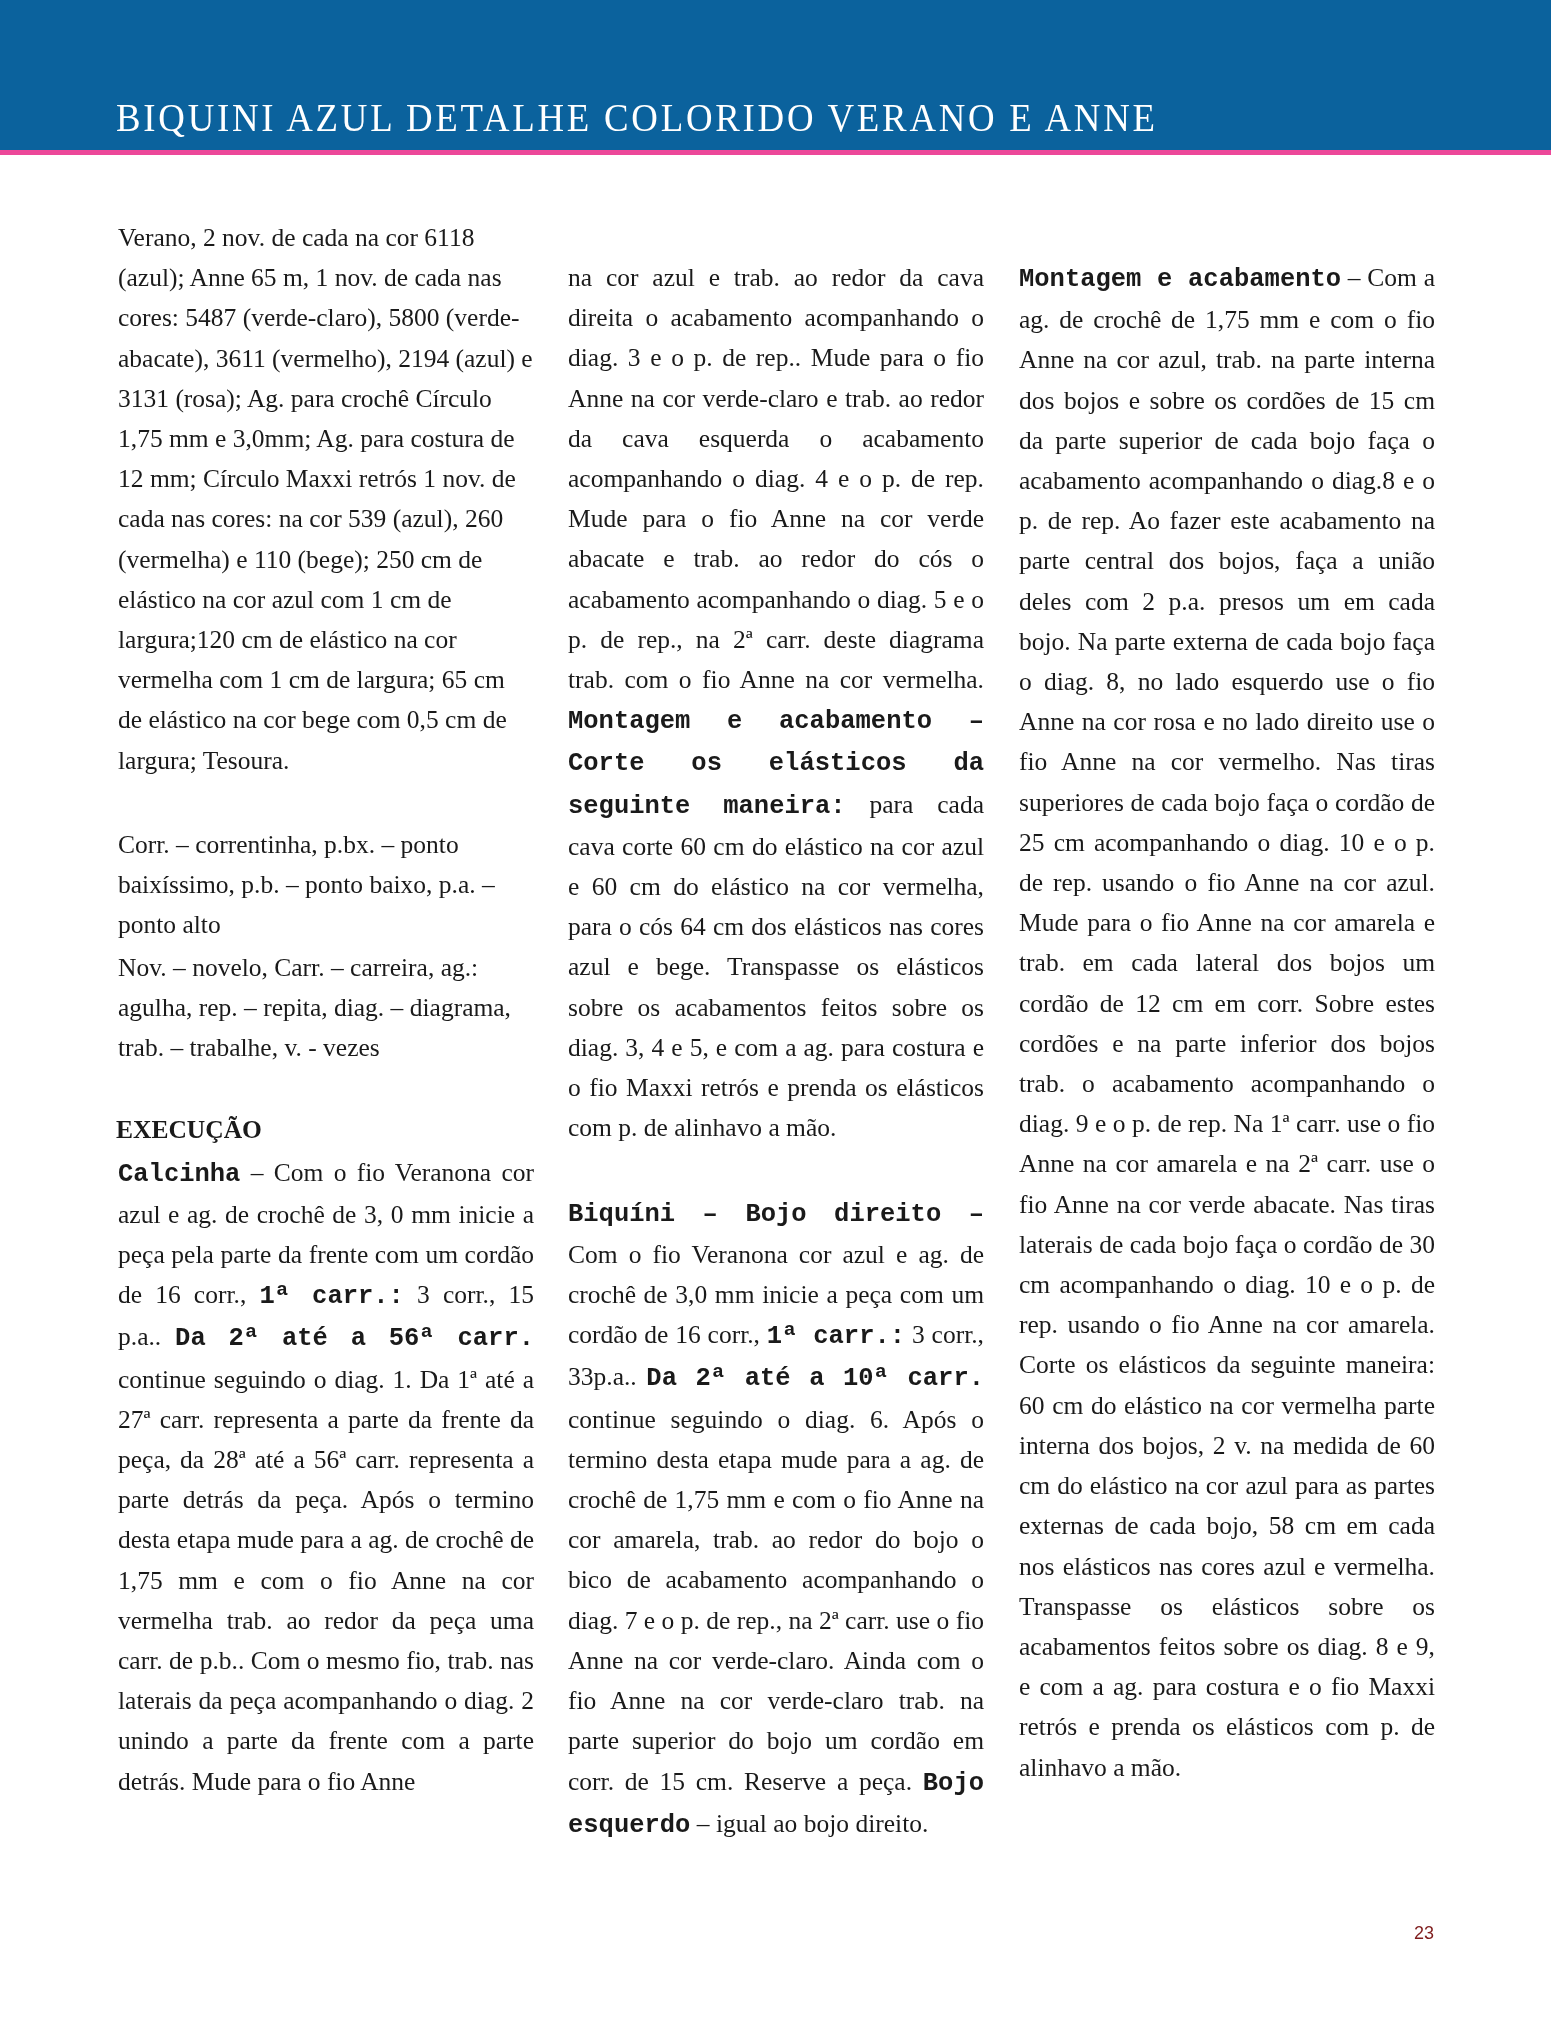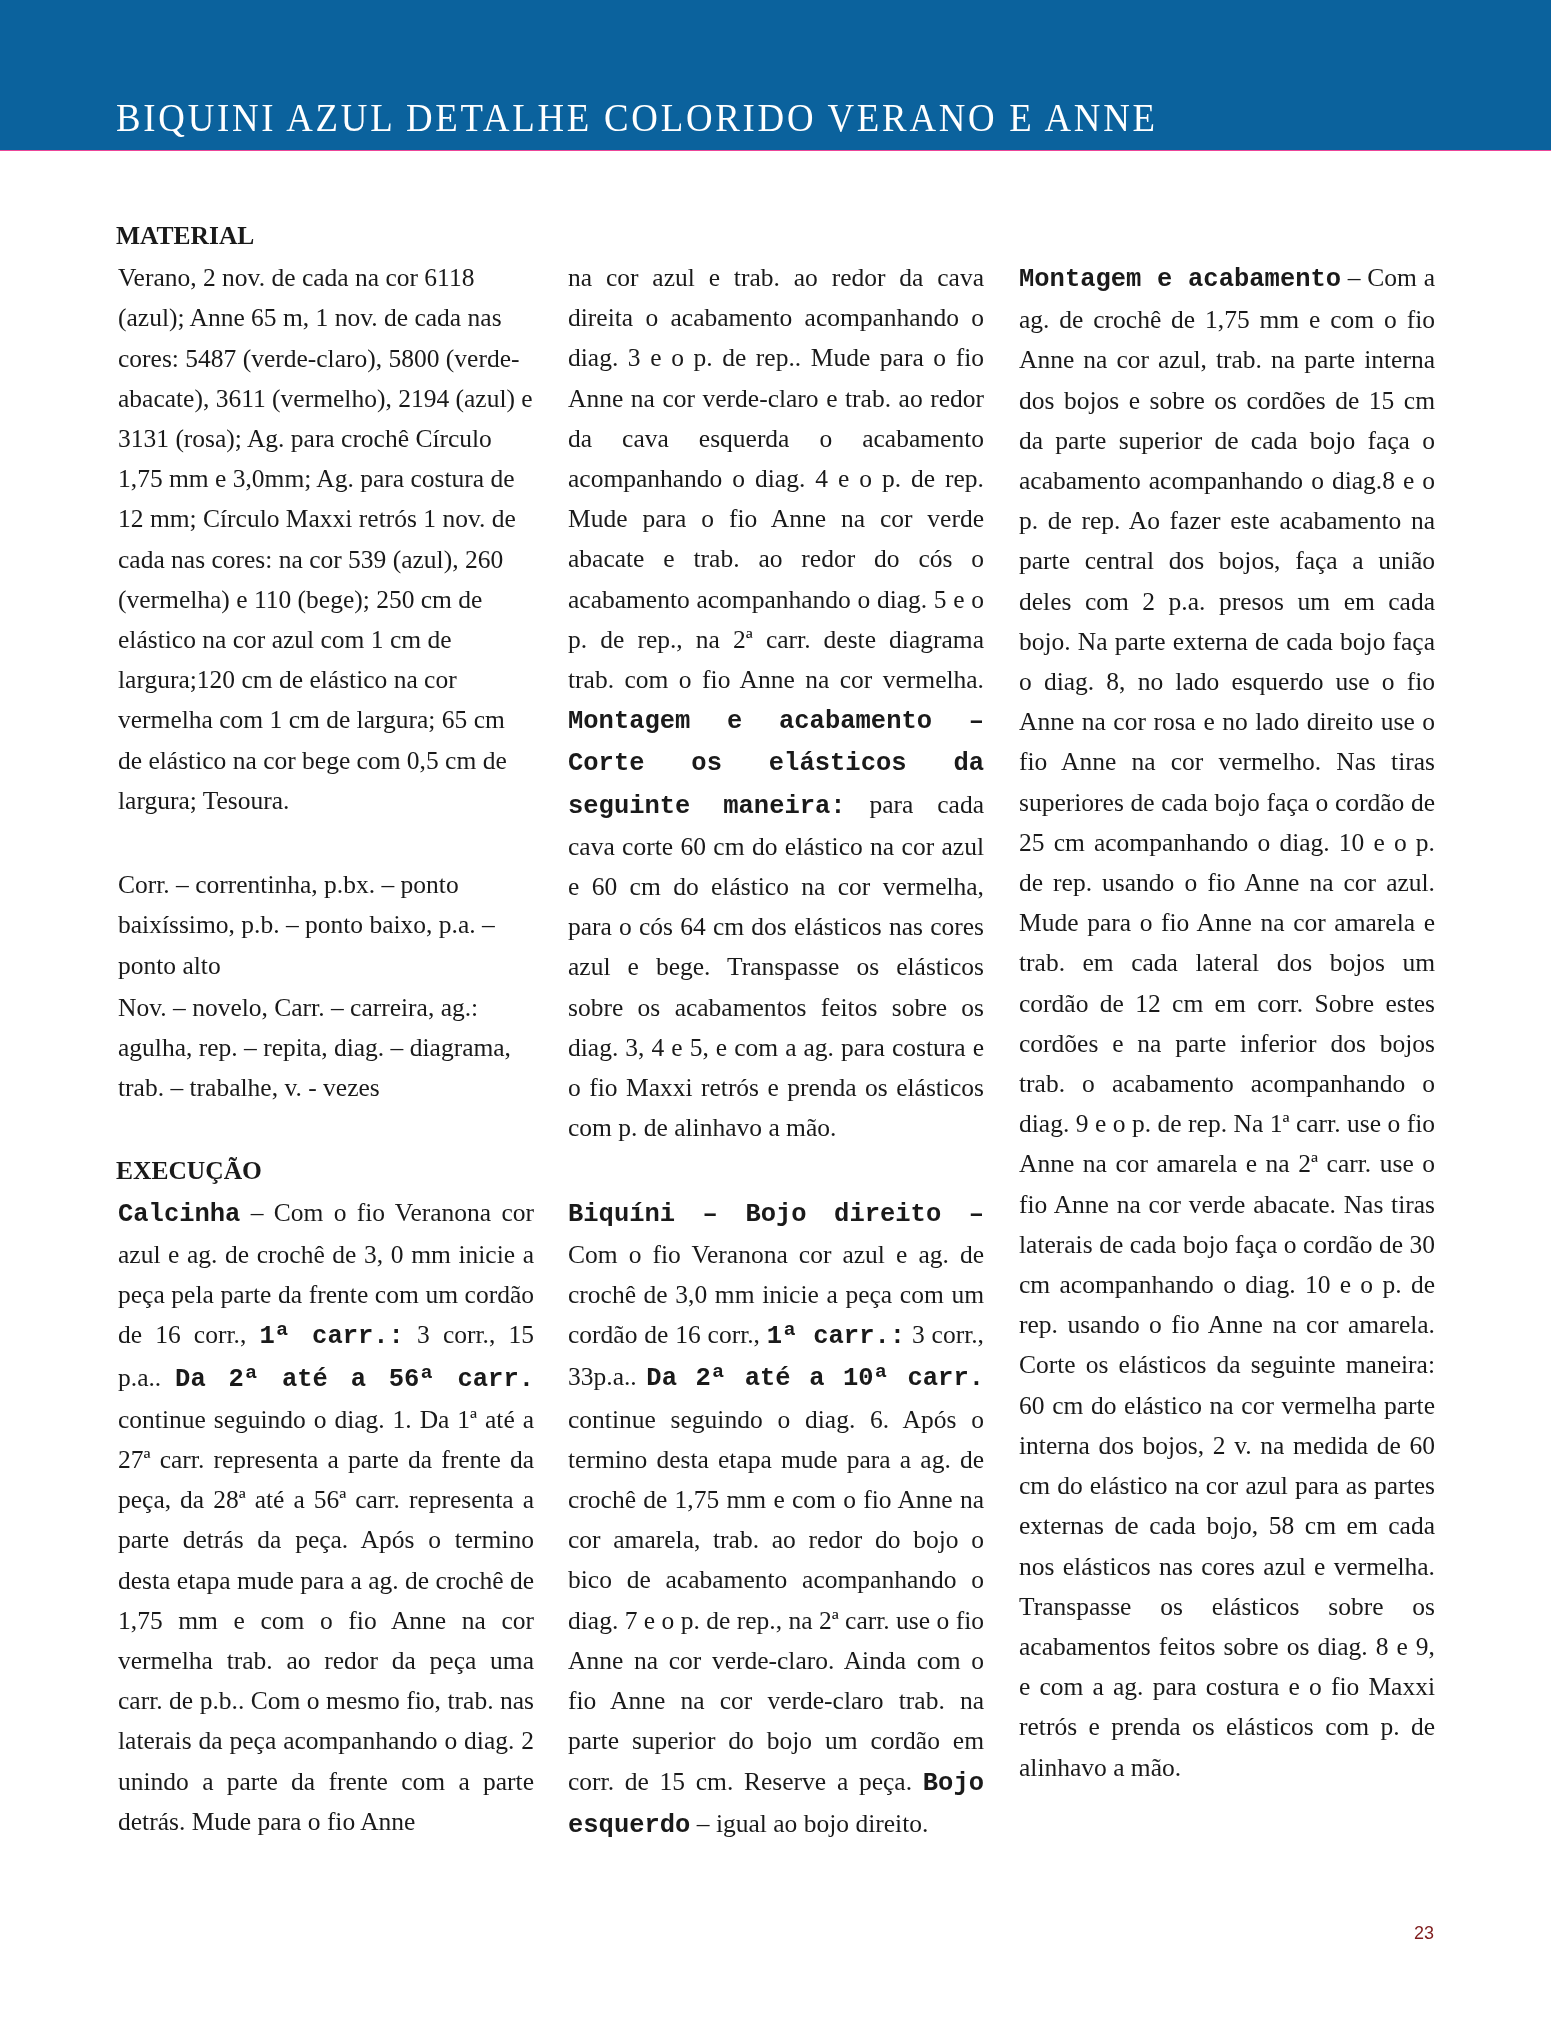--- a/index.html
+++ b/index.html
@@ -2,21 +2,21 @@
 <html><head>
 <meta charset="utf-8">
 <style>
   html, body { margin: 0; padding: 0; }
   body {
     width: 1551px; height: 2022px; background: #ffffff; position: relative; overflow: hidden;
     font-family: "Liberation Serif", "DejaVu Serif", serif; color: #1a1a1a;
   }
   .header-band {
     position: absolute; left: 0; top: 0; width: 1551px; height: 150px;
-    background: #0b629d; border-bottom: 1px solid #ec4899;
+    background: #0b629d; border-bottom: 5px solid #ec4899;
   }
   .header-title {
     position: absolute; left: 116px; top: 98px;
     font-family: "Liberation Serif", "DejaVu Serif", serif;
     font-size: 40px; letter-spacing: 3px; color: #ffffff; font-weight: normal;
     transform: scaleX(0.92); transform-origin: left top; white-space: nowrap;
     line-height: 40px;
   }
   .col {
     position: absolute; top: 0;
@@ -37,21 +37,20 @@
   }
 </style>
 </head>
 <body>
 
 <div class="header-band">
   <div class="header-title">BIQUINI AZUL DETALHE COLORIDO VERANO E ANNE</div>
 </div>
 
 <div class="col col1">
-  <p class="heading">MATERIAL</p>
   <p class="para left">Verano, 2 nov. de cada na cor 6118 (azul); Anne 65 m, 1 nov.  de cada nas cores: 5487 (verde-claro), 5800 (verde-abacate), 3611 (vermelho), 2194 (azul) e 3131 (rosa); Ag. para crochê Círculo 1,75 mm e 3,0mm; Ag. para costura de 12 mm; Círculo Maxxi retrós 1 nov. de cada nas cores: na cor 539  (azul), 260 (vermelha) e 110 (bege); 250 cm de elástico na cor azul com 1 cm de largura;120 cm de elástico na cor vermelha com 1 cm de largura; 65 cm de elástico na cor bege com 0,5 cm de largura; Tesoura.</p>
   <div class="spacer"></div>
   <p class="para left">Corr. – correntinha, p.bx. – ponto baixíssimo, p.b. – ponto baixo,  p.a. – ponto alto</p>
   <p class="para left">Nov.  – novelo, Carr. – carreira, ag.: agulha, rep. – repita, diag. – diagrama, trab. – trabalhe, v. - vezes</p>
   <div class="spacer"></div>
   <p class="heading">EXECUÇÃO</p>
   <p class="para just"><b>Calcinha</b><span> – Com o fio Veranona cor azul e ag. de crochê de 3, 0 mm inicie a peça pela parte da frente com um cordão de 16 corr., </span><b>1ª carr.:</b><span> 3 corr., 15 p.a.. </span><b>Da 2ª até a 56ª carr.</b><span> continue seguindo o diag. 1. Da 1ª até a 27ª carr. representa a parte da frente da peça, da 28ª até a 56ª carr. representa a parte detrás da peça. Após o termino desta etapa mude para a ag. de crochê de 1,75 mm e com o fio Anne na cor vermelha trab. ao redor da peça uma carr. de p.b.. Com o mesmo fio, trab. nas laterais da peça acompanhando o diag. 2 unindo a parte da frente com a parte detrás. Mude para o fio Anne</span></p>
 </div>
 
 <div class="col col2">

